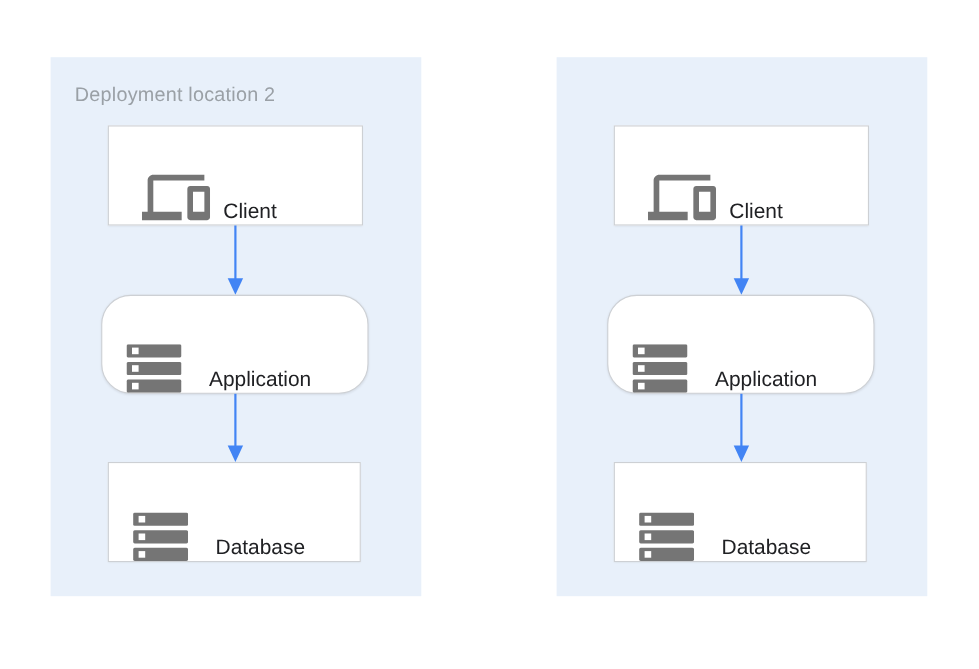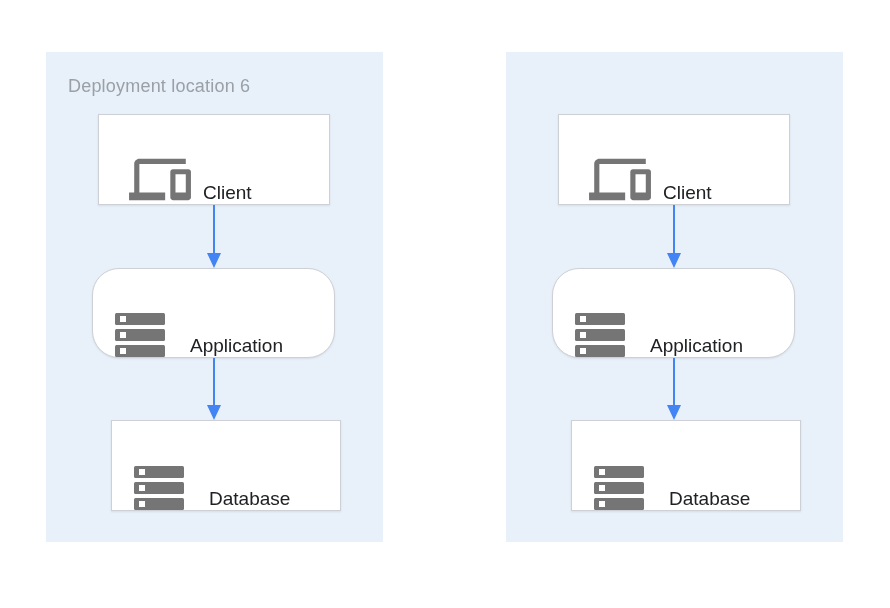--- a/index.html
+++ b/index.html
@@ -33,21 +33,21 @@
     position: absolute;
     background: var(--box_bg, #ffffff);
     border: 1px solid var(--box_border, #cdd0d4);
     box-shadow: 0 1px 2px rgba(0,0,0,0.08);
     display: flex;
     align-items: flex-end;
     box-sizing: border-box;
   }
   .node-client      { left: 52px; top: 62px;  width: 232px; height: 91px; }
   .node-application { left: 46px; top: 216px; width: 243px; height: 90px; border-radius: 27px; }
-  .node-database    { left: 52px; top: 368px; width: 230px; height: 91px; margin-left: 13px; }
+  .node-database    { left: 52px; top: 368px; width: 230px; height: 91px; }
   .icon {
     display: flex;
     align-items: center;
     color: var(--icon_gray, #757575);
     flex: 0 0 auto;
   }
   .node-client .icon { margin-left: 30px; }
   .node-application .icon, .node-database .icon { margin-left: 22px; }
   .node-label {
     font-size: 19px;
@@ -81,21 +81,21 @@
     border-right: 7px solid transparent;
     border-top: 15px solid var(--arrow, #4284f4);
   }
 </style>
 </head>
 <body>
 
 <div class="stage">
 
   <section class="panel panel-1">
-    <div class="panel-title">Deployment location 6</div>
+    <div class="panel-title">Deployment location 2</div>
 
     <div class="node node-client">
       <span class="icon">
         <svg width="62" height="49" viewBox="0 2.5 24 19" fill="currentColor" aria-hidden="true">
           <path d="M4 6h18V4H4c-1.1 0-2 .9-2 2v11H0v3h14v-3H4V6zm19 2h-6c-.55 0-1 .45-1 1v10c0 .55.45 1 1 1h6c.55 0 1-.45 1-1V9c0-.55-.45-1-1-1zm-1 9h-4v-7h4v7z"></path>
         </svg>
       </span>
       <span class="node-label">Client</span>
     </div>
 

